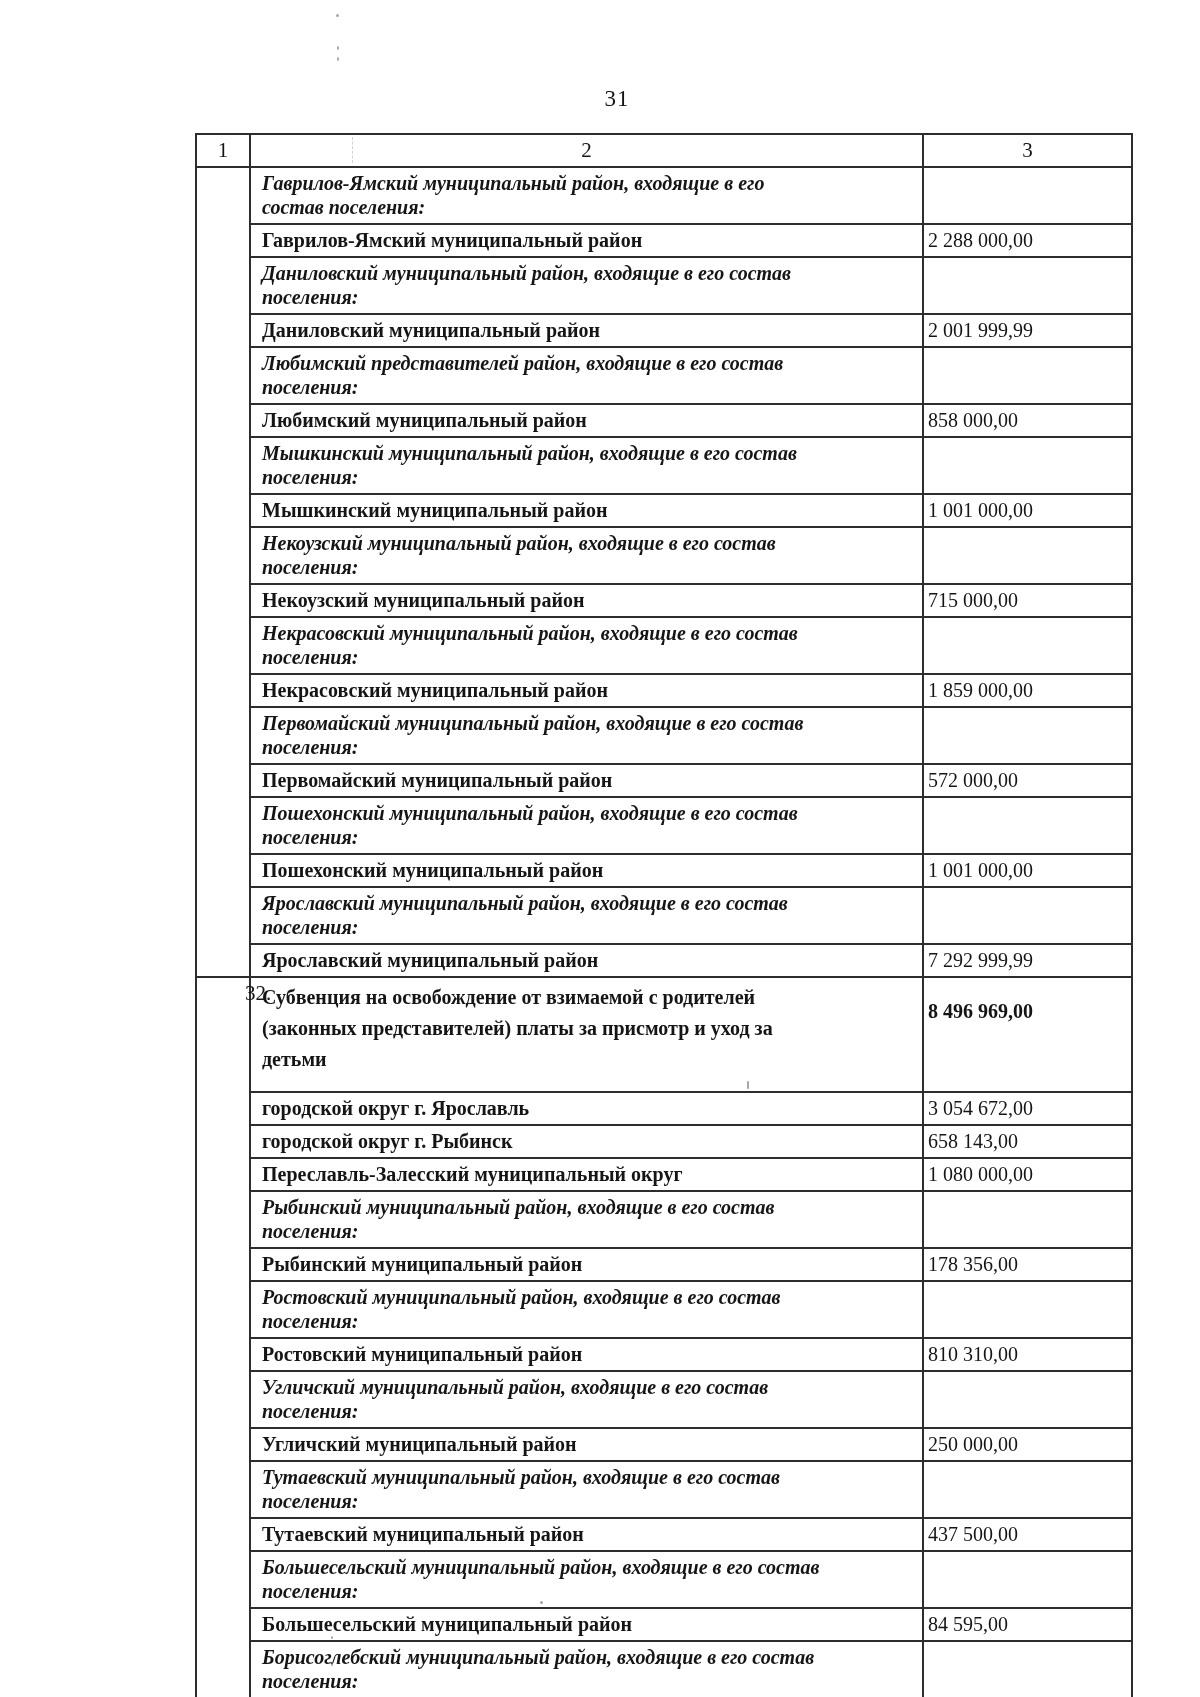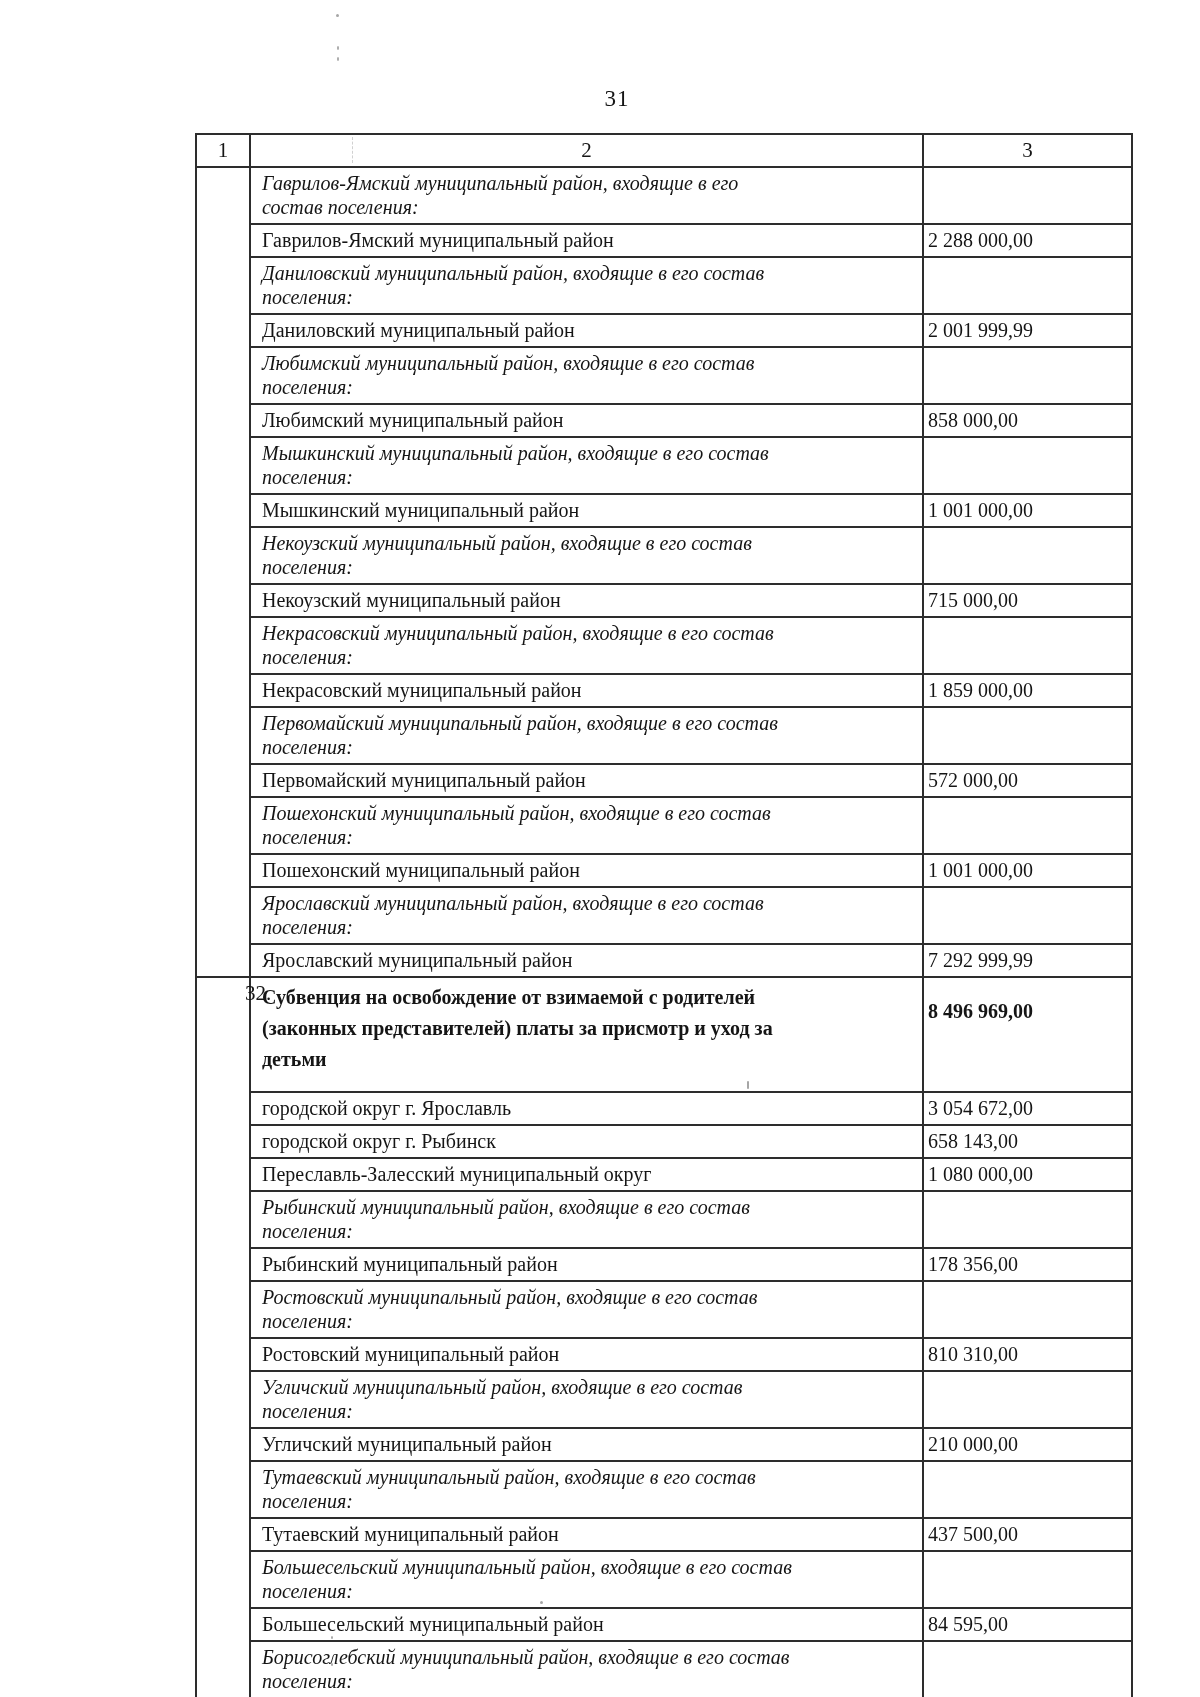--- a/index.html
+++ b/index.html
@@ -47,20 +47,21 @@
   }
   td.c1{
     text-align:center;
     padding-top:3px;
     font-size:21px;
   }
   td.c2{
     padding:3px 14px 4px 11px;
     text-align:left;
     white-space:pre-line;
+    font-weight:bold;
   }
   td.c3{
     text-align:left;
     padding:3px 12px 4px 4px;
     white-space:nowrap;
   }
   td.italic{font-style:italic;}
   td.bold{font-weight:bold;}
   td.c2.bold{line-height:31px;padding-top:4px;padding-bottom:16px;}
   td.c3.bold{padding-top:21px;}
@@ -104,21 +105,21 @@
         <tr>
           <td class="c2 italic">Даниловский муниципальный район, входящие в его состав
 поселения:</td>
           <td class="c3 italic"></td>
         </tr>
         <tr>
           <td class="c2 normal">Даниловский муниципальный район</td>
           <td class="c3 normal">2 001 999,99</td>
         </tr>
         <tr>
-          <td class="c2 italic">Любимский муниципальный район, входящие в его состав
+          <td class="c2 italic">Любимский представителей район, входящие в его состав
 поселения:</td>
           <td class="c3 italic"></td>
         </tr>
         <tr>
           <td class="c2 normal">Любимский муниципальный район</td>
           <td class="c3 normal">858 000,00</td>
         </tr>
         <tr>
           <td class="c2 italic">Мышкинский муниципальный район, входящие в его состав
 поселения:</td>
@@ -210,21 +211,21 @@
           <td class="c2 normal">Ростовский муниципальный район</td>
           <td class="c3 normal">810 310,00</td>
         </tr>
         <tr>
           <td class="c2 italic">Угличский муниципальный район, входящие в его состав
 поселения:</td>
           <td class="c3 italic"></td>
         </tr>
         <tr>
           <td class="c2 normal">Угличский муниципальный район</td>
-          <td class="c3 normal">210 000,00</td>
+          <td class="c3 normal">250 000,00</td>
         </tr>
         <tr>
           <td class="c2 italic">Тутаевский муниципальный район, входящие в его состав
 поселения:</td>
           <td class="c3 italic"></td>
         </tr>
         <tr>
           <td class="c2 normal">Тутаевский муниципальный район</td>
           <td class="c3 normal">437 500,00</td>
         </tr>

